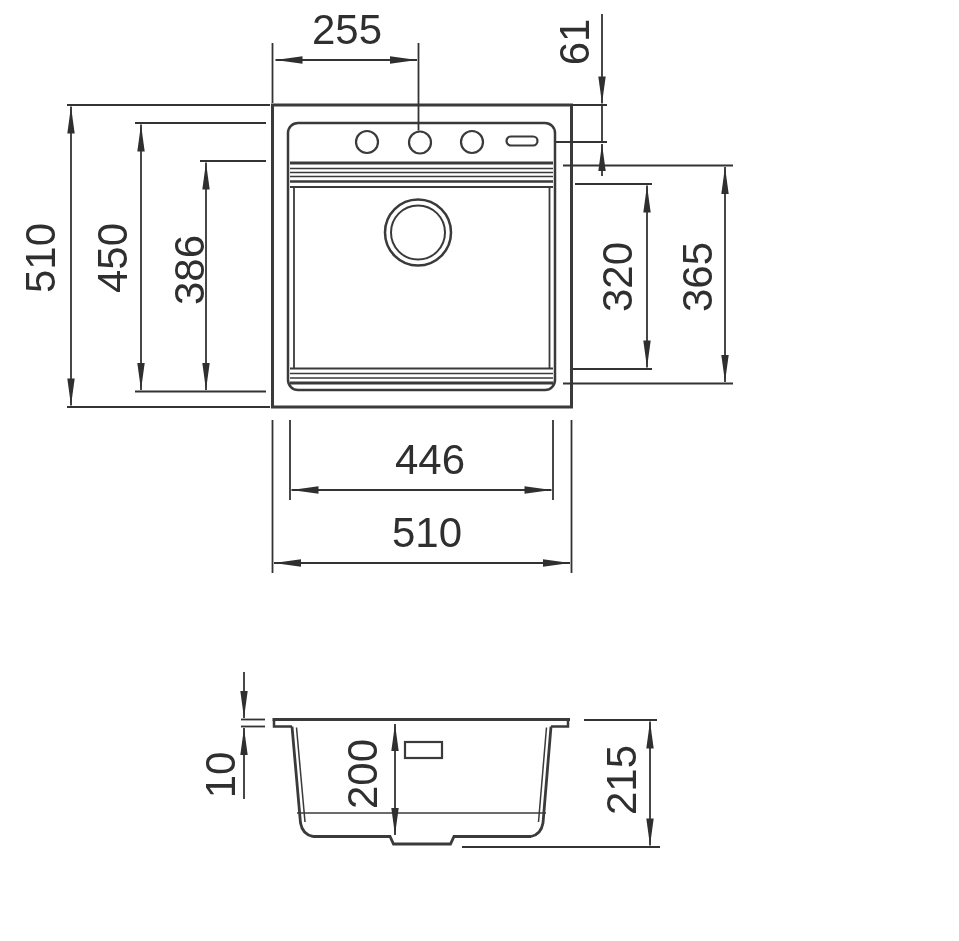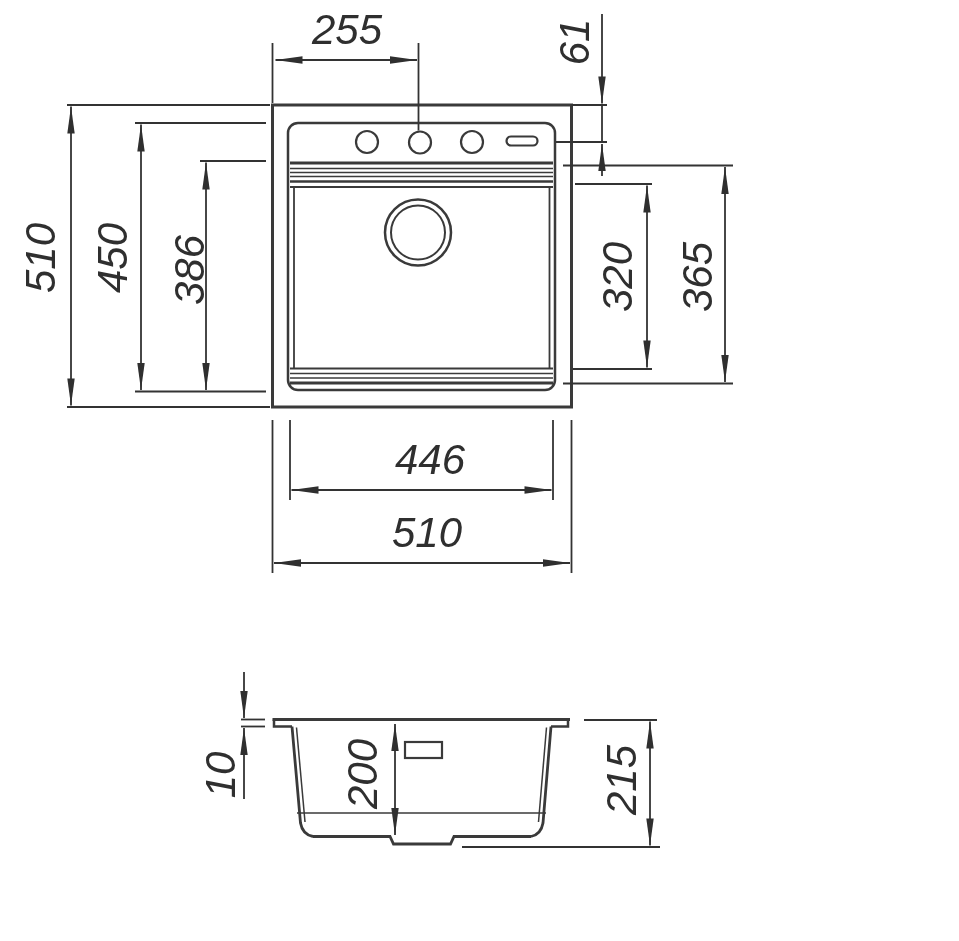--- a/index.html
+++ b/index.html
@@ -1,16 +1,16 @@
 <!DOCTYPE html>
 <html><head>
 <meta charset="utf-8">
 <style>
   html,body{margin:0;padding:0;background:#fff;}
-  .stage{position:relative;width:959px;height:941px;background:#ffffff;overflow:hidden;font-style:italic;}
+  .stage{position:relative;width:959px;height:941px;background:#ffffff;overflow:hidden;}
   svg{position:absolute;left:0;top:0;}
   .ln{stroke:#3a3a3a;fill:none;stroke-linecap:butt;}
   .dim{stroke:#333333;fill:none;stroke-width:1.8;}
   .dlabel{font-family:"Liberation Sans", sans-serif;font-size:42px;fill:#2f2f2f;}
 </style>
 </head>
 <body>
 
 <div class="stage">
 <svg width="959" height="941" viewBox="0 0 959 941">

